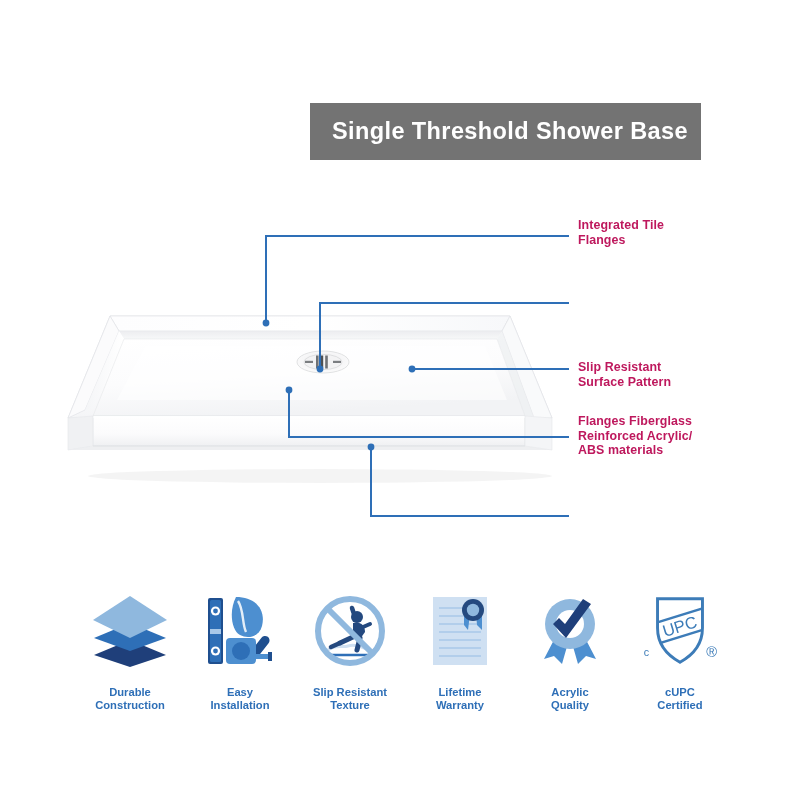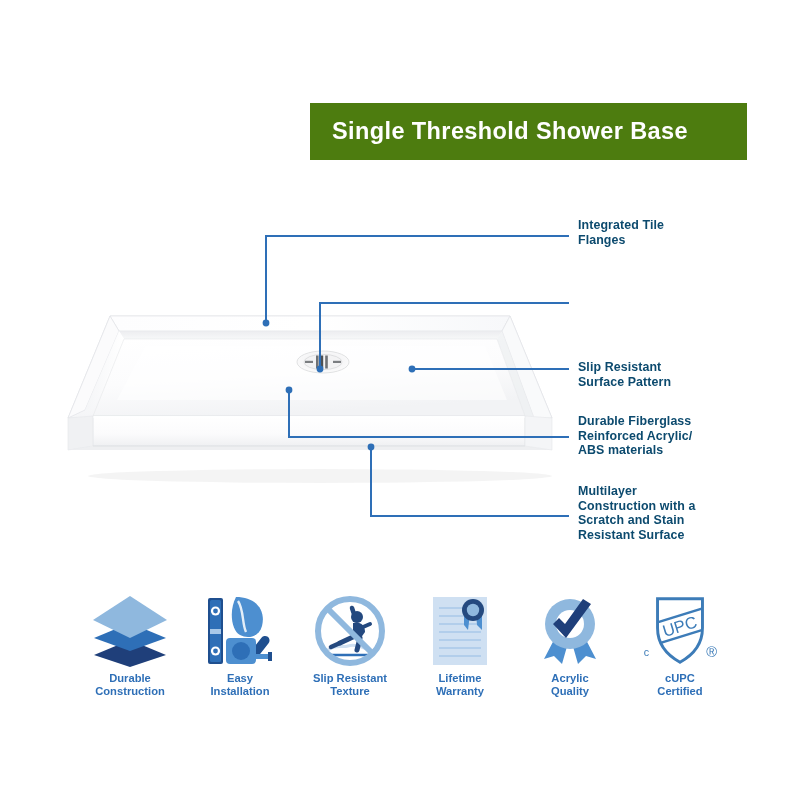--- a/index.html
+++ b/index.html
@@ -9,37 +9,37 @@
     font-family:"Liberation Sans", sans-serif;
     position:relative;
     overflow:hidden;
   }
   #stage{position:absolute;left:0;top:0;width:806px;height:806px;}
 
   
   .title-banner{
     position:absolute;
     left:310px;top:103px;
-    width:437px;height:57px;
-    background:#4d7c0f;
+    width:391px;height:57px;
+    background:#737373;
     display:flex;align-items:center;
   }
   .title-banner .title-text{
     color:#ffffff;
     font-size:23.5px;
     font-weight:bold;
     letter-spacing:0.4px;
     padding-left:22px;
     white-space:nowrap;
   }
 
   
   .callout{
     position:absolute;
-    color:#0c4a6e;
+    color:#be185d;
     font-size:12.4px;
     font-weight:bold;
     line-height:14.6px;
     white-space:pre-line;
     letter-spacing:0.1px;
   }
 
   
   #leaders{position:absolute;left:0;top:0;width:806px;height:806px;}
 
@@ -57,21 +57,21 @@
   }
   .feature{
     width:110px;
     display:flex;flex-direction:column;align-items:center;
   }
   .feature .ficon{
     height:78px;width:84px;
     display:flex;align-items:center;justify-content:center;
   }
   .feature .flabel{
-    margin-top:2px;
+    margin-top:16px;
     text-align:center;
     color:#2e6fb7;
     font-size:11.2px;
     font-weight:bold;
     line-height:13.4px;
     white-space:pre-line;
   }
 </style>
 </head>
 <body>
@@ -180,28 +180,24 @@
     </g>
   </svg>
 
   <div class="callout" style="left:578px;top:218px;width:200px;">Integrated Tile
 Flanges</div>
 
 
   <div class="callout" style="left:578px;top:360px;width:200px;">Slip Resistant
 Surface Pattern</div>
 
-  <div class="callout" style="left:578px;top:414px;width:200px;">Durable Fiberglass
+  <div class="callout" style="left:578px;top:414px;width:200px;">Flanges Fiberglass
 Reinforced Acrylic/
 ABS materials</div>
 
-  <div class="callout" style="left:578px;top:484px;width:200px;">Multilayer
-Construction with a
-Scratch and Stain
-Resistant Surface</div>
 
   <div class="features">
 
     <div class="feature">
       <div class="ficon">
         <svg width="80" height="74" viewBox="0 0 80 74" xmlns="http://www.w3.org/2000/svg">
           <polygon points="40,46 76,61 40,73 4,61" fill="#1f3f7a"></polygon>
           <polygon points="40,29 76,44 40,57 4,44" fill="#2e6fb7"></polygon>
           <polygon points="40,2 77,26 40,44 3,26" fill="#8fb8de"></polygon>
         </svg>

